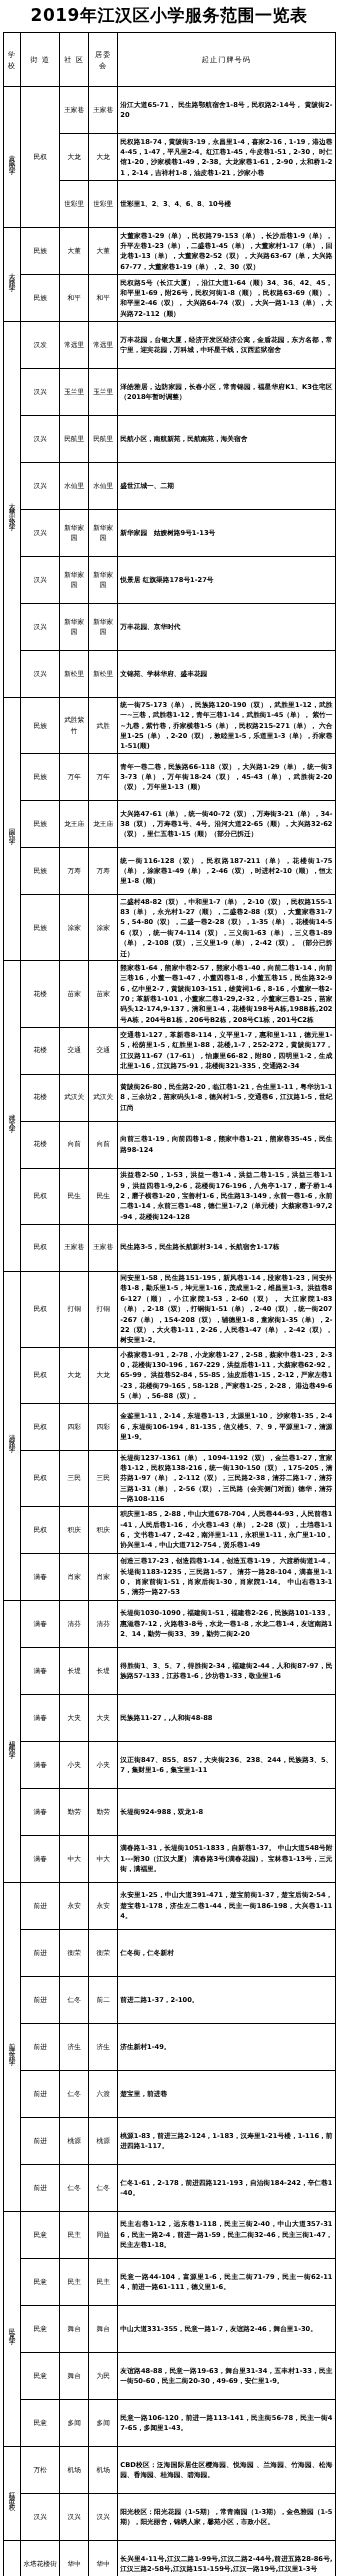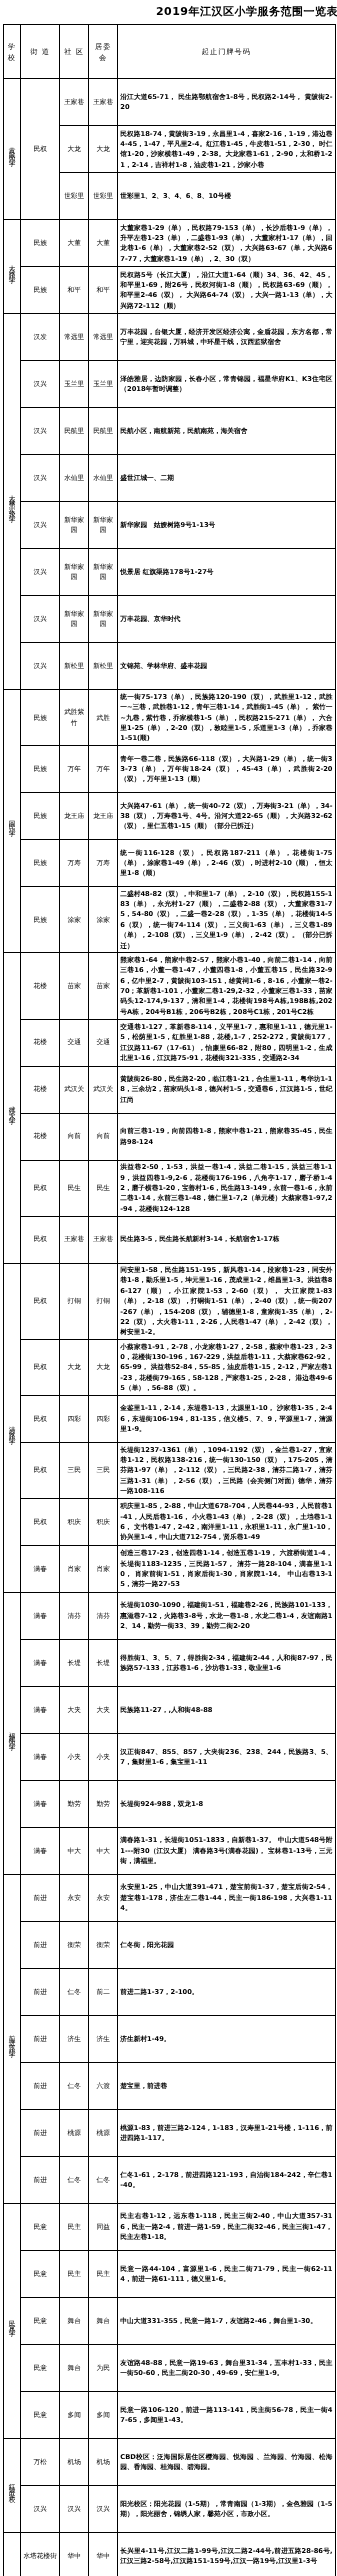--- a/index.html
+++ b/index.html
@@ -2,21 +2,21 @@
 <html style="font-size:8.2px"><head>
 <meta charset="utf-8">
 <style>
   html,body{margin:0;padding:0;background:#fff;}
   body{
     width:338px;height:3147px;overflow:hidden;
     font-family:"DejaVu Sans",sans-serif;
     color:#000;
   }
   .page-title{
-    text-align:right;font-size:11px;font-weight:bold;
+    text-align:center;font-size:17px;font-weight:bold;
     padding:4.1px 0 5.2px 0;letter-spacing:0.5px;
   }
   table.svc{
     border-collapse:collapse;table-layout:fixed;
     width:333px;margin:0 0 0 2.6px;
     border:1px solid #000;
   }
   .svc th,.svc td{
     border:0.5px solid #000;
     font-size:6.7px;line-height:1.55;
@@ -81,21 +81,21 @@
         <td class="committee-cell">世彩里</td>
         <td class="range-cell">世彩里1、2、3、4、6、8、10号楼</td>
       </tr>
       <tr class="school-start">
         <td class="school-cell" rowspan="2">
           <div class="vert">大兴路小学</div>
         </td>
         <td class="street-cell">民族</td>
         <td class="community-cell">大董</td>
         <td class="committee-cell">大董</td>
-        <td class="range-cell">大董家巷1-29（单），民权路79-153（单），长沙后巷1-9（单），升平左巷1-23（单），二盛巷1-93（单），大董家村1-17（单），回龙巷1-6（单），大董家巷2-52（双），大兴路63-67（单，大兴路67-77，大董家巷1-19（单），2、30（双）</td>
+        <td class="range-cell">大董家巷1-29（单），民权路79-153（单），长沙后巷1-9（单），升平左巷1-23（单），二盛巷1-45（单），大董家村1-17（单），回龙巷1-13（单），大董家巷2-52（双），大兴路63-67（单，大兴路67-77，大董家巷1-19（单），2、30（双）</td>
       </tr>
       <tr>
         <td class="street-cell">民族</td>
         <td class="community-cell">和平</td>
         <td class="committee-cell">和平</td>
         <td class="range-cell">民权路5号（长江大厦），沿江大道1-64（顺）34、36、42、45，和平里1-69，附26号，民权河街1-8（顺），民权路63-69（顺），和平里2-46（双）， 大兴路64-74（双），大兴一路1-13（单），大兴路72-112（顺）</td>
       </tr>
       <tr class="school-start">
         <td class="school-cell" rowspan="8">
           <div class="vert">大兴第一实验小学</div>
@@ -180,21 +180,21 @@
         <td class="committee-cell">涂家</td>
         <td class="range-cell">二盛村48-82（双），中和里1-7（单），2-10（双），民权路155-183（单），永光村1-27（顺），二盛巷2-88（双），大董家巷31-75，54-80（双），二盛一巷2-28（双），1-35（单），花楼街14-56（双），统一街74-114（双），三义街1-63（单），三义巷1-89（单），2-108（双），三义里1-9（单），2-42（双）。（部分已拆迁）</td>
       </tr>
       <tr class="school-start">
         <td class="school-cell" rowspan="6">
           <div class="vert">武汉关小学</div>
         </td>
         <td class="street-cell">花楼</td>
         <td class="community-cell">苗家</td>
         <td class="committee-cell">苗家</td>
-        <td class="range-cell">熊家巷1-64，熊家中巷2-57，熊家小巷1-40，向前二巷1-14，向前三巷16，小董一巷1-47，小董四巷1-8，小董五巷15，民生路32-96，亿中里2-7，黄陂街103-151，雄黄祠1-6，8-16，小董家一巷2-70；革新巷1-101，小董家二巷1-29,2-32，小董家三巷1-33，苗家码头12-174,9-137，清和里1-4，花楼街198号A栋,198B栋,202号A栋，204号B1栋，206号B2栋，208号C1栋，201号C2栋</td>
+        <td class="range-cell">熊家巷1-64，熊家中巷2-57，熊家小巷1-40，向前二巷1-14，向前三巷16，小董一巷1-47，小董四巷1-8，小董五巷15，民生路32-96，亿中里2-7，黄陂街103-151，雄黄祠1-6，8-16，小董家一巷2-70；革新巷1-101，小董家二巷1-29,2-32，小董家三巷1-25，苗家码头12-174,9-137，清和里1-4，花楼街198号A栋,198B栋,202号A栋，204号B1栋，206号B2栋，208号C1栋，201号C2栋</td>
       </tr>
       <tr>
         <td class="street-cell">花楼</td>
         <td class="community-cell">交通</td>
         <td class="committee-cell">交通</td>
         <td class="range-cell">交通巷1-127，革新巷8-114，义平里1-7，惠和里1-11，德元里1-5，松荫里1-5，红胜里1-88，花楼,1-7，252-272，黄陂街177，江汉路11-67（17-61），怡廉里66-82，附80，四明里1-2，生成北里1-16，江汉路75-91，花楼街321-335，交通路2-34</td>
       </tr>
       <tr>
         <td class="street-cell">花楼</td>
         <td class="community-cell">武汉关</td>
@@ -303,21 +303,21 @@
         </td>
         <td class="street-cell">前进</td>
         <td class="community-cell">永安</td>
         <td class="committee-cell">永安</td>
         <td class="range-cell">永安里1-25，中山大道391-471，楚宝前街1-37，楚宝后街2-54，楚宝巷1-178，济生左二巷1-44，民主一街186-198，大兴巷1-114。</td>
       </tr>
       <tr>
         <td class="street-cell">前进</td>
         <td class="community-cell">衡荣</td>
         <td class="committee-cell">衡荣</td>
-        <td class="range-cell">仁冬街，阳光花园</td>
+        <td class="range-cell">仁冬街，仁冬新村</td>
       </tr>
       <tr>
         <td class="street-cell">前进</td>
         <td class="community-cell">仁冬</td>
         <td class="committee-cell">前二</td>
         <td class="range-cell">前进二路1-37，2-100。</td>
       </tr>
       <tr>
         <td class="street-cell">前进</td>
         <td class="community-cell">济生</td>

